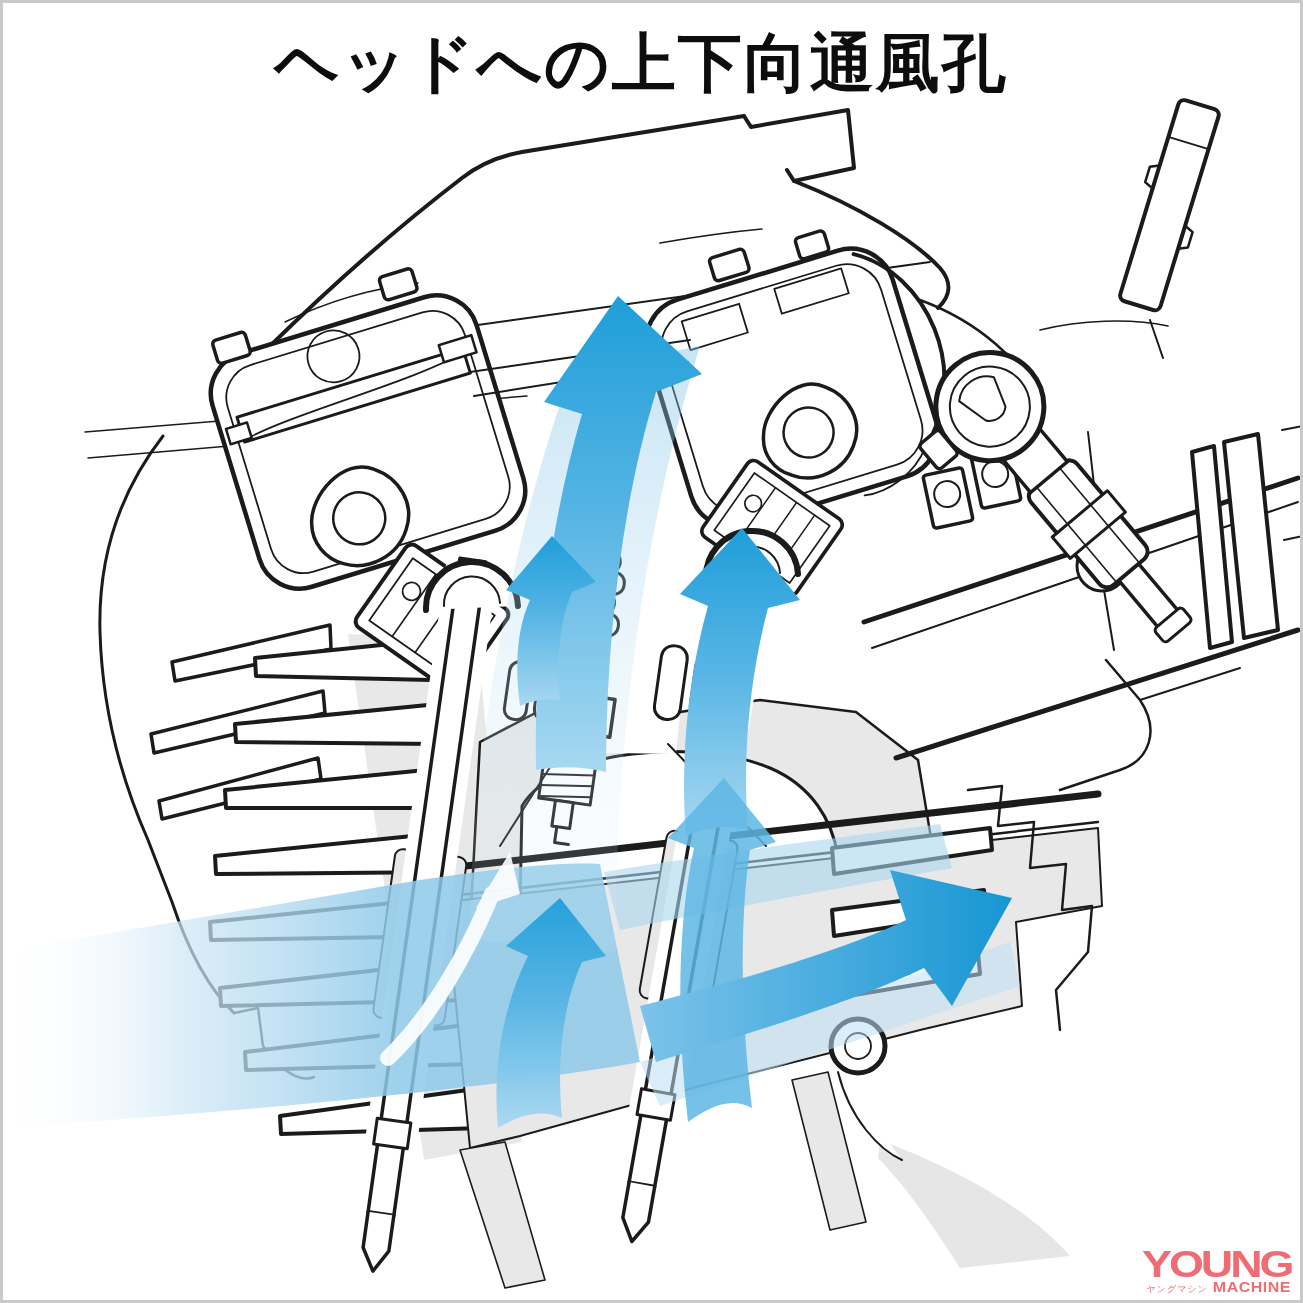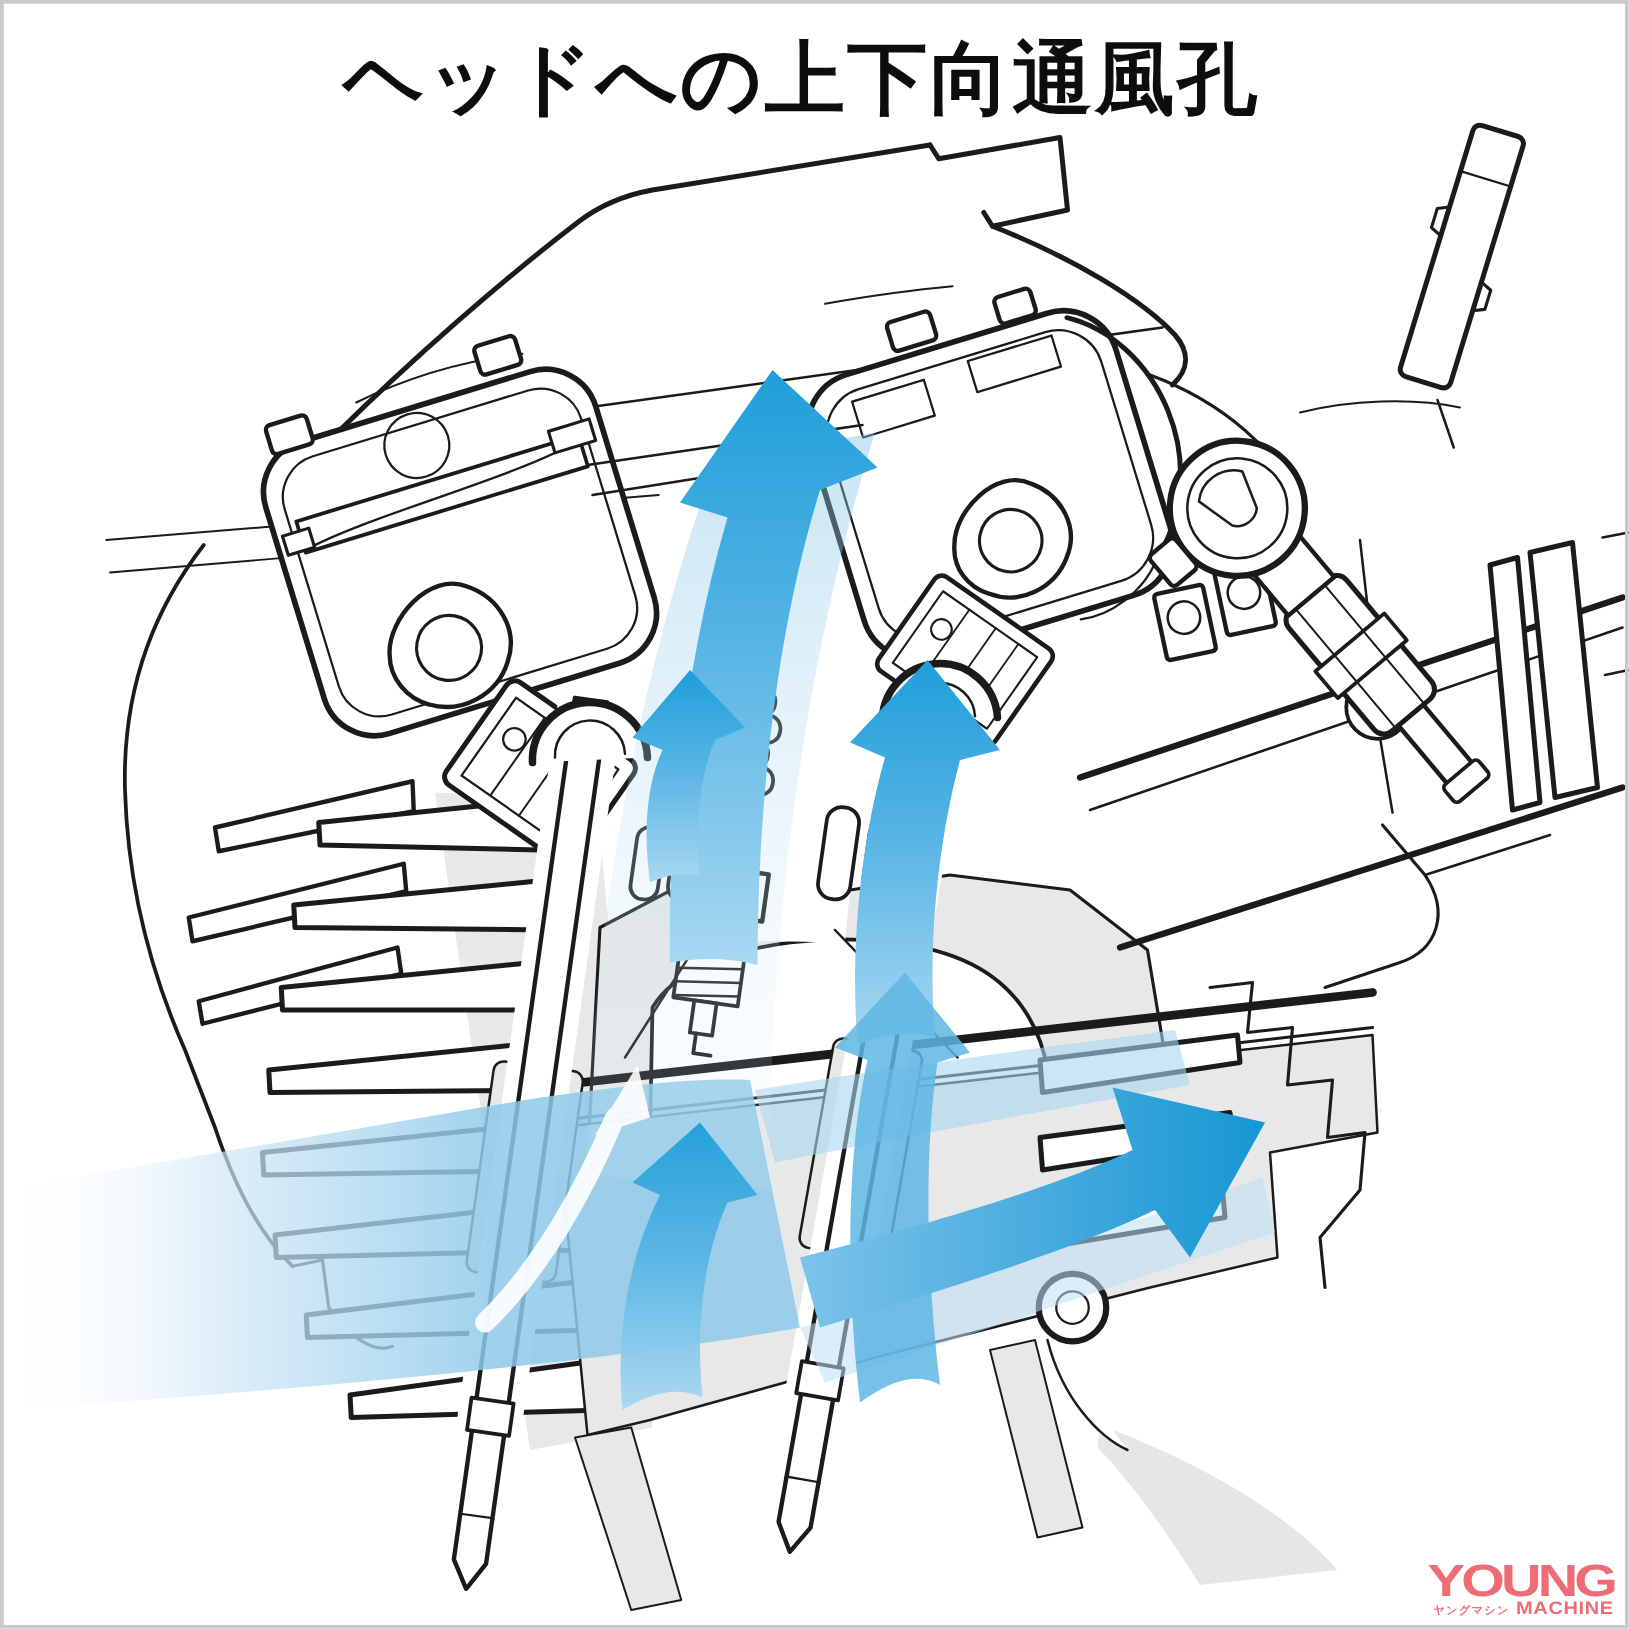--- a/index.html
+++ b/index.html
@@ -10,21 +10,21 @@
   .title{position:absolute;top:20px;left:641px;transform:translateX(-50%);
          font-size:64px;font-weight:900;color:#0d0d0d;letter-spacing:2px;
          white-space:nowrap;z-index:20;}
   .logo{position:absolute;right:12px;bottom:8px;text-align:right;z-index:40;
         color:#ee6d74;line-height:1;margin-top:24px;}
   .logo-young{font-size:44px;font-weight:900;letter-spacing:-3px;
               transform:scale(1.02,0.82);transform-origin:right bottom;
               margin-bottom:-4px;}
   .logo-row{display:flex;justify-content:flex-end;align-items:baseline;gap:5px;
             margin-top:0px;}
-  .logo-jp{font-size:9px;font-weight:700;letter-spacing:1px;}
+  .logo-jp{font-size:9px;font-weight:400;letter-spacing:1px;}
   .logo-machine{font-size:16px;font-weight:900;letter-spacing:0.5px;
                 transform:scaleY(0.9);transform-origin:right bottom;}
 </style>
 </head>
 <body>
 
 <div class="title">ヘッドへの上下向通風孔</div>
 
 <svg class="art" viewBox="0 0 1303 1303" xmlns="http://www.w3.org/2000/svg">
   <defs>

